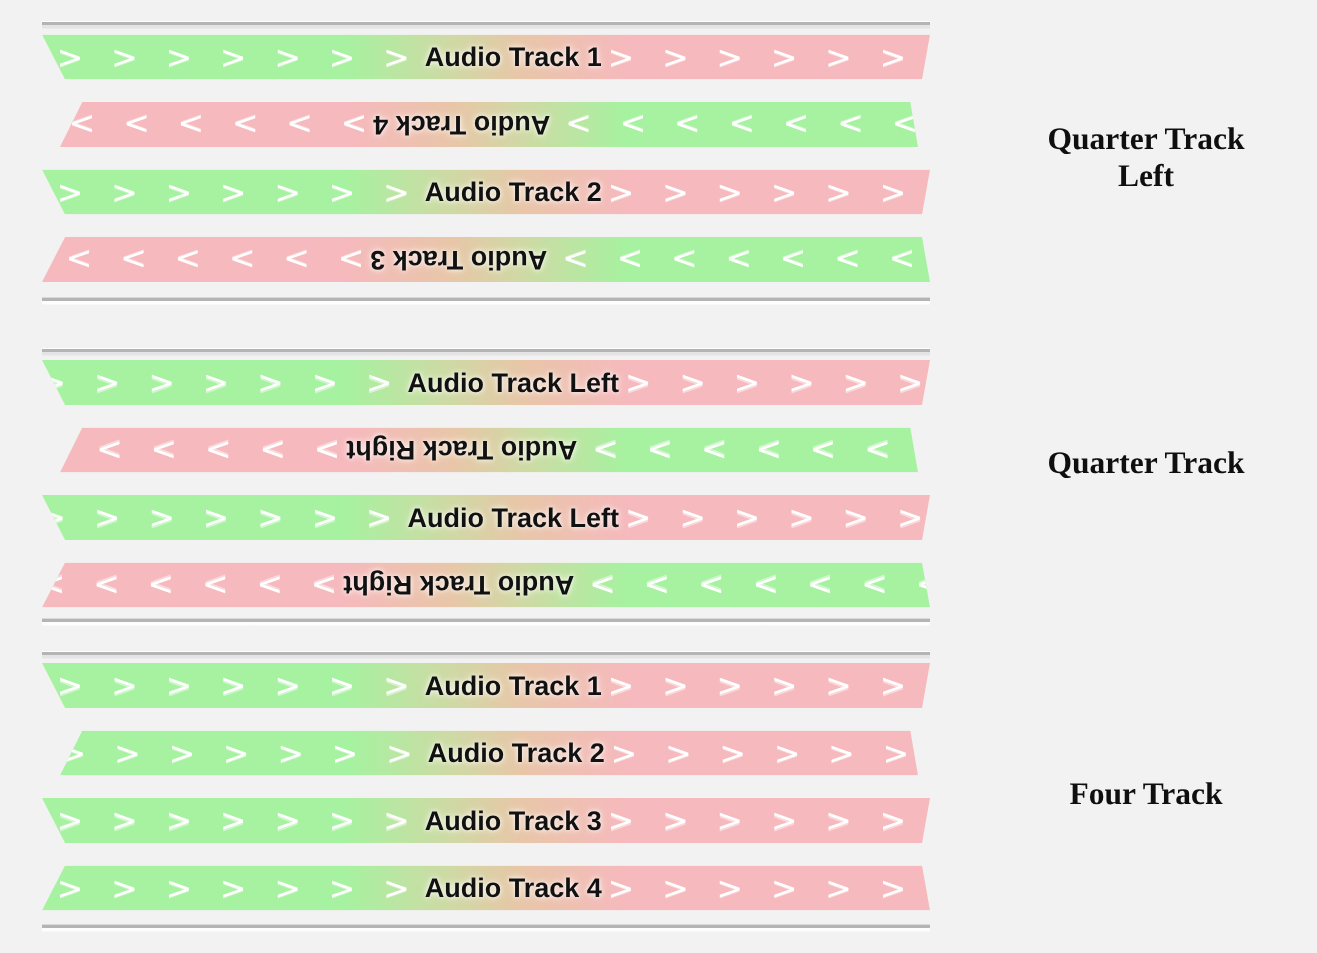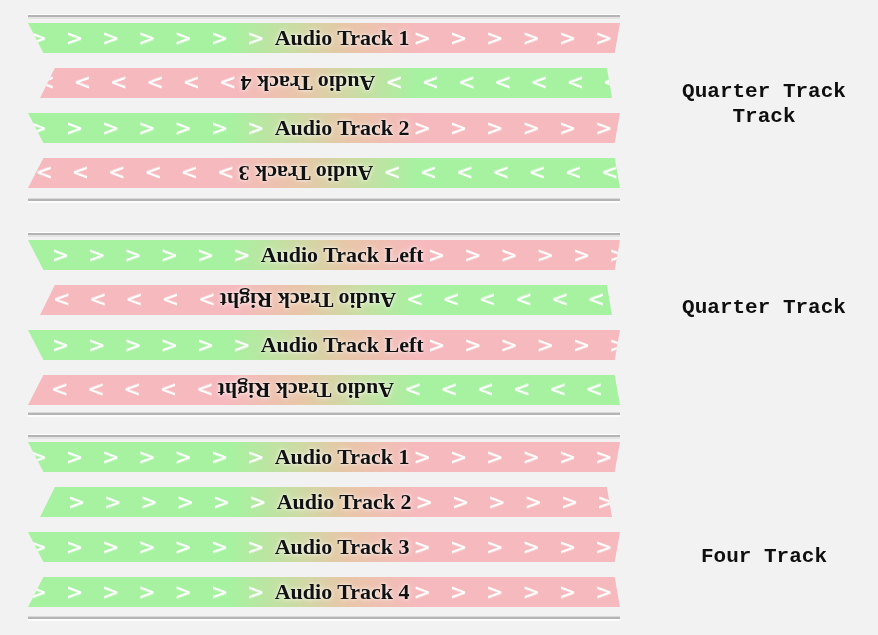--- a/index.html
+++ b/index.html
@@ -109,36 +109,36 @@
     font-weight: 400;
     color: #ffffff;
     letter-spacing: 6px;
     text-shadow: 0 1px 0 rgba(255,255,255,.45);
     user-select: none;
   }
   .chev.left-group { padding-right: 2px; }
   .chev.right-group { padding-left: 2px; }
 
   .track-label {
-    font-family: Liberation Serif, serif;
-    font-size: 22px;
+    font-family: Liberation Sans, sans-serif;
+    font-size: 18px;
     font-weight: bold;
     color: #111111;
     padding: 0 2px;
     text-shadow: 0 0 3px rgba(255,255,255,.85),
                  0 0 6px rgba(255,255,255,.7);
   }
 
   
   .caption {
     position: absolute;
     width: 218px;
     left: 655px;
     text-align: center;
-    font-family: Liberation Mono, monospace;
+    font-family: Liberation Serif, serif;
     font-weight: bold;
     font-size: 21px;
     color: #0f0f0f;
     line-height: 1.18;
   }
 </style>
 </head>
 <body>
 
 <div id="stage">
@@ -175,21 +175,21 @@
         <span class="chev left-group">&gt; &gt; &gt; &gt; &gt; &gt; &gt; &gt; &gt;</span>
         <span class="track-label">Audio Track 3</span>
         <span class="chev right-group">&gt; &gt; &gt; &gt; &gt; &gt; &gt; &gt;</span>
       </div>
     </div>
 
     <div class="rail rail-bottom" style="top:198px;"></div>
 
     <div class="caption" style="top:80px;">
       <div>Quarter Track</div>
-      <div>Track</div>
+      <div>Left</div>
     </div>
   </div>
 
   <div class="section" style="top:216px;height:205px;">
     <div class="rail" style="top:16px;"></div>
 
     <div class="track skew-r" style="top:24px;left:28px;width:592px;">
       <div class="track-inner">
         <span class="chev left-group">&gt; &gt; &gt; &gt; &gt; &gt; &gt; &gt; &gt;</span>
         <span class="track-label">Audio Track Left</span>
@@ -258,18 +258,18 @@
     <div class="track skew-l all-fwd" style="top:155px;left:28px;width:592px;">
       <div class="track-inner">
         <span class="chev left-group">&gt; &gt; &gt; &gt; &gt; &gt; &gt; &gt; &gt;</span>
         <span class="track-label">Audio Track 4</span>
         <span class="chev right-group">&gt; &gt; &gt; &gt; &gt; &gt; &gt; &gt;</span>
       </div>
     </div>
 
     <div class="rail rail-bottom" style="top:194px;"></div>
 
-    <div class="caption" style="top:95px;margin-top:28px;">
+    <div class="caption" style="top:95px;">
       <div>Four Track</div>
     </div>
   </div>
 
 </div>
 
 </body></html>

